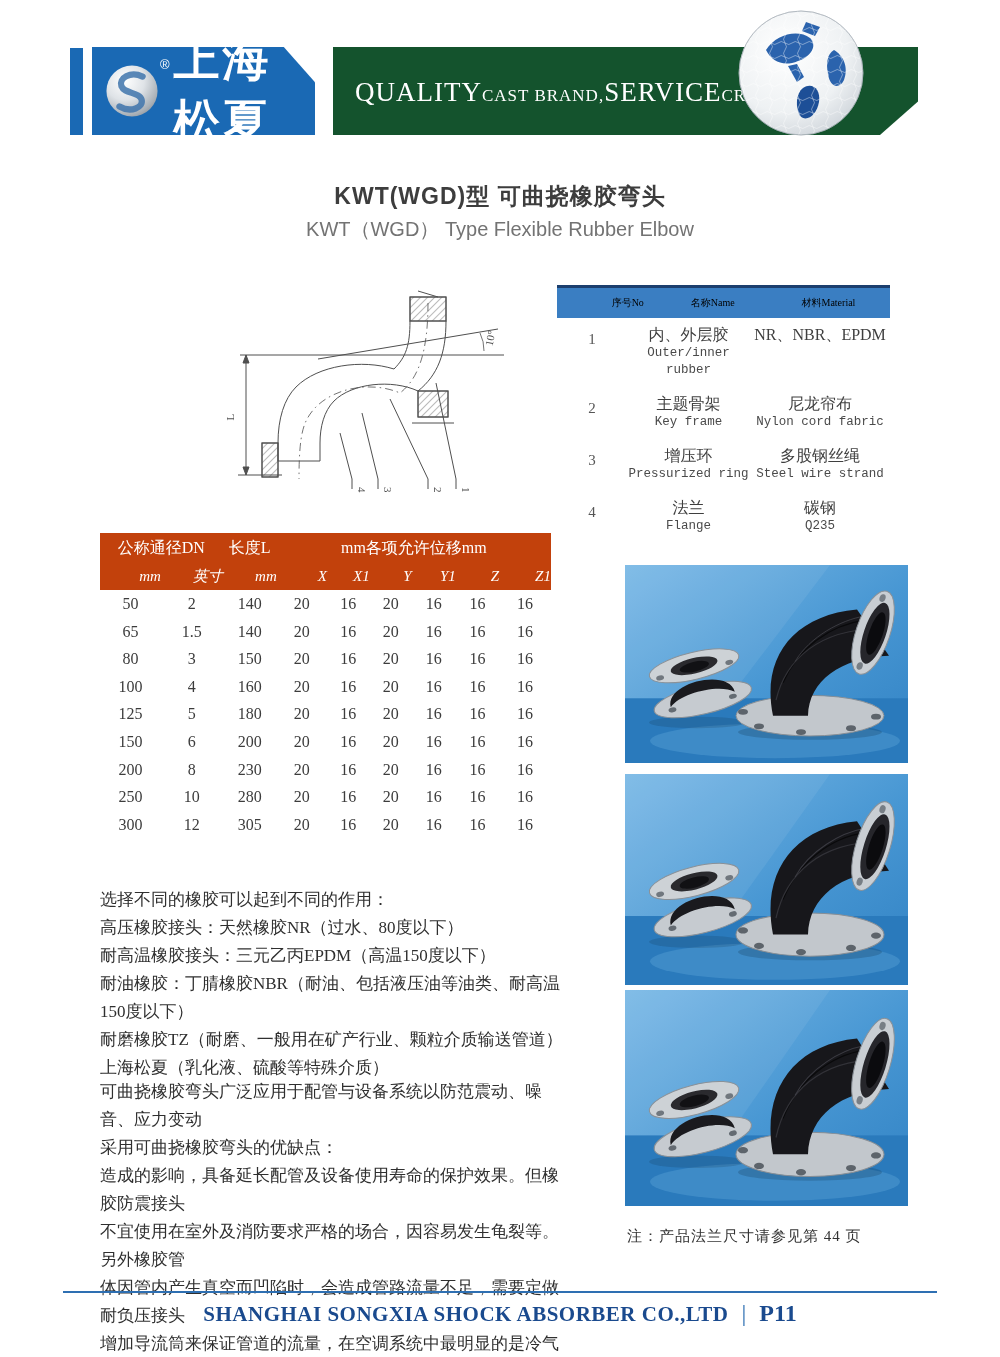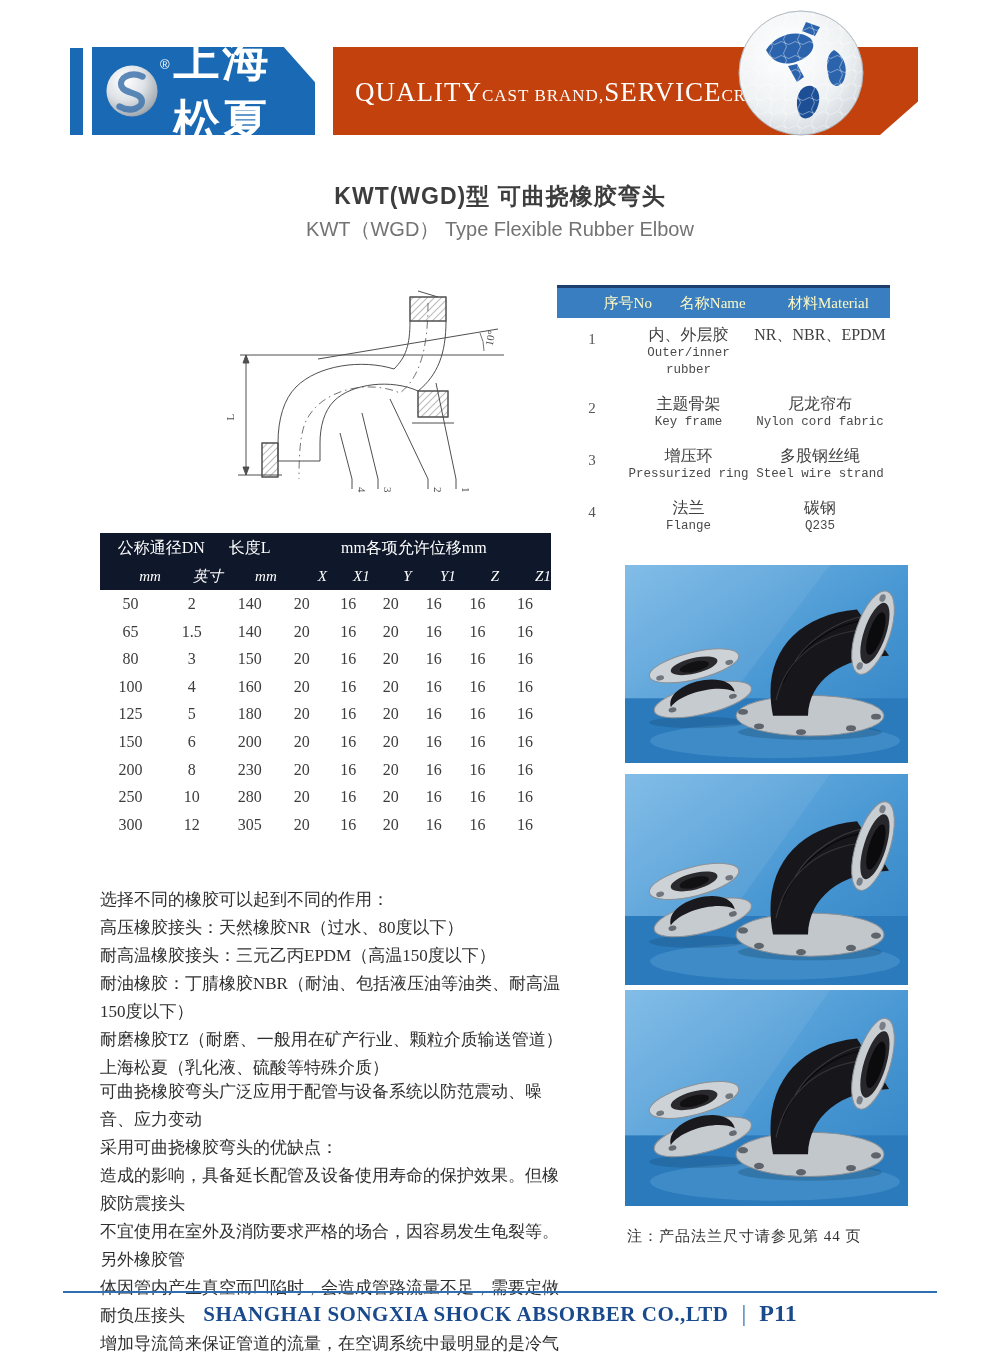--- a/index.html
+++ b/index.html
@@ -14,46 +14,46 @@
   .logo-box {
     position:absolute; left:92px; top:47px; width:223px; height:88px; background:#1a69b4;
     clip-path:polygon(0 0, 86% 0, 100% 40%, 100% 100%, 0 100%);
     display:flex; align-items:center; padding-left:13px;
   }
   .logo-sphere { width:54px; height:54px; flex:0 0 auto; }
   .logo-reg { color:#fff; font-size:13px; align-self:flex-start; margin:10px 2px 0 1px; font-family:"Liberation Sans",sans-serif; }
   .logo-text { color:#fff; font-size:46px; font-weight:600; letter-spacing:3px;
     font-family:Liberation Mono, monospace; margin-left:2px; }
   .banner {
-    position:absolute; left:333px; top:47px; width:585px; height:88px; background:#c2410c;
+    position:absolute; left:333px; top:47px; width:585px; height:88px; background:#14532d;
     clip-path:polygon(0 0, 100% 0, 100% 62%, 93.5% 100%, 0 100%);
     display:flex; align-items:baseline; padding:30px 0 0 22px; color:#fff;
   }
   .slogan-big { font-size:27px; letter-spacing:1px; }
   .slogan-small { font-size:17px; letter-spacing:1px; }
   .globe { position:absolute; left:736px; top:8px; width:130px; height:130px; }
   
   .title-cn { position:absolute; left:0; right:0; top:181px; text-align:center;
     font-family:"Liberation Sans","DejaVu Sans",sans-serif; font-size:23px; font-weight:600; color:#3d3d3d; letter-spacing:1px; }
   .title-en { position:absolute; left:0; right:0; top:216px; text-align:center;
     font-family:"Liberation Sans","DejaVu Sans",sans-serif; font-size:20px; font-weight:400; color:#737373; }
   
   .drawing { position:absolute; left:222px; top:283px; width:310px; height:225px; }
   
   .mtable { position:absolute; left:557px; top:285px; width:333px; border-top:3px solid #1c3f6e; }
-  .mt-head { display:grid; grid-template-columns:21% 37% 42%; background:#3a7ec2; color:#fef9c3;
-    height:30px; align-items:center; text-align:center; font-size:15px;padding-left:40px; }
+  .mt-head { display:grid; grid-template-columns:21% 37% 42%; background:#3a7ec2; color:#000000;
+    height:30px; align-items:center; text-align:center; font-size:10px;padding-left:40px; }
   .mt-row { display:grid; grid-template-columns:21% 37% 42%; text-align:center; padding:7px 0 8px; }
   .mt-no { font-size:15px; color:#555; padding-top:6px; }
   .mt-cn { font-size:16px; color:#3f3f3f; line-height:20px; }
   .mt-en { font-size:12.5px; color:#4a4a4a; line-height:17px; font-family:"Liberation Mono","DejaVu Sans Mono",monospace; }
   
   .dtable { position:absolute; left:100px; top:533px; width:451px; }
   .dt-grid { display:grid; grid-template-columns:13.5% 13.7% 12% 11.1% 9.5% 9.3% 9.8% 9.6% 11.5%; }
-  .dt-head { background:#0f172a; color:#fff; }
+  .dt-head { background:#c2410c; color:#fff; }
   .dt-h1 { height:29px; line-height:29px; text-align:center; font-size:16px; }
   .dt-h1 .g1 { grid-column:1 / span 2; }
   .dt-h1 .g2 { grid-column:3; }
   .dt-h1 .g3 { grid-column:4 / span 6; }
   .dt-h2 { height:28px; line-height:28px; text-align:right; font-size:15px;font-style:italic; }
   .dt-row { height:27.6px; line-height:27.6px; text-align:center; font-size:16px; color:#3c3c3c; }
   
   .para { position:absolute; left:100px; width:470px; font-size:17px; line-height:28px; color:#2f2f2f; }
   .para1 { top:886px; }
   .para2 { top:1078px; }

